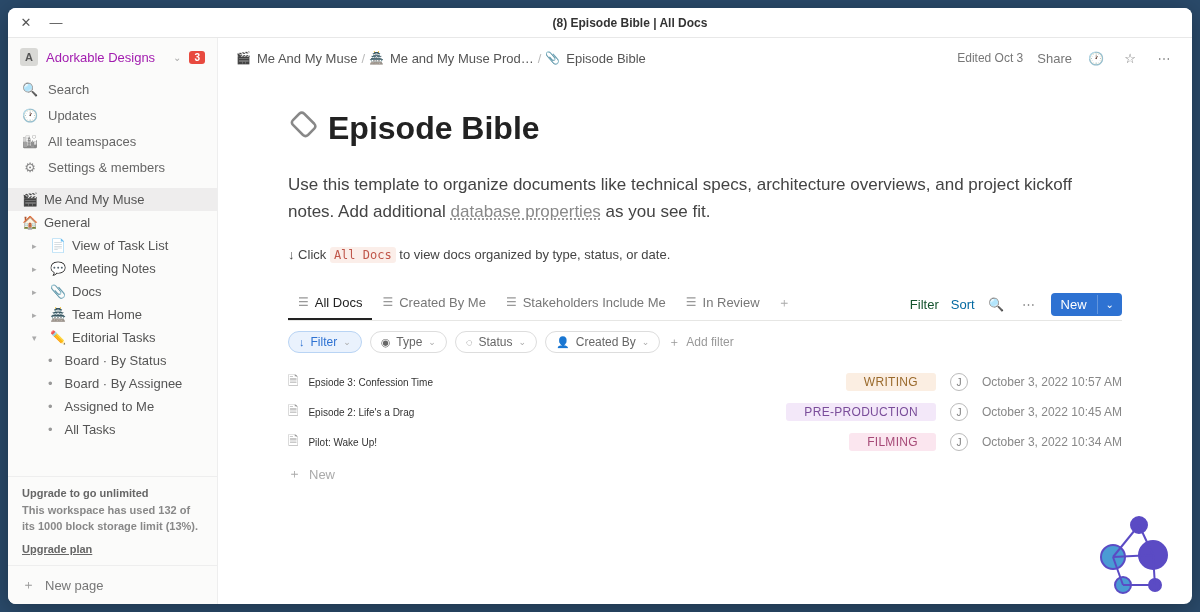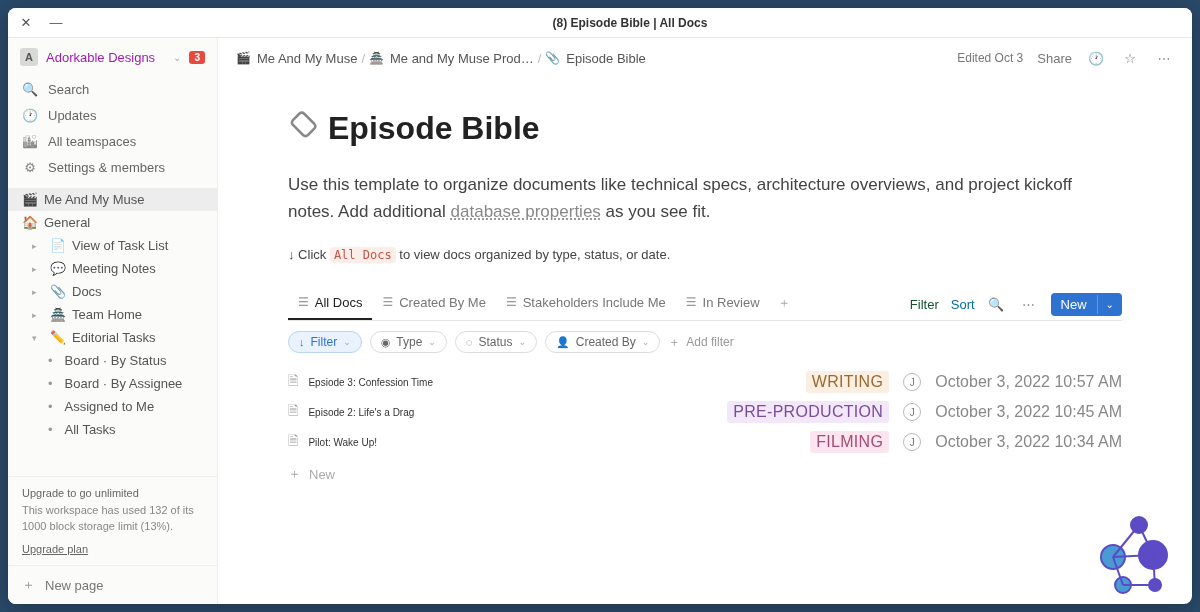--- a/index.html
+++ b/index.html
@@ -15,21 +15,21 @@
     .ws-name { font-weight: 500; color: #a21caf; flex: 1; font-size: 13px;}
     .notif-badge { background: #e84a3f; color: #fff; font-size: 10px; font-weight: 600; padding: 1px 5px; border-radius: 3px; }
     .nav-item { display: flex; align-items: center; gap: 10px; padding: 5px 14px; cursor: pointer; color: #666; }
     .nav-icon { width: 16px; height: 16px; display: flex; align-items: center; justify-content: center; color: #888; font-size: 13px; }
     .section-space { height: 8px; }
     .tree-item { display: flex; align-items: center; gap: 6px; padding: 4px 8px 4px 14px; cursor: pointer; color: #555; }
     .tree-item.active { background: #eeeded; font-weight: 500; }
     .tree-toggle { width: 12px; color: #aaa; font-size: 9px; }
     .tree-emoji { width: 16px; font-size: 13px; }
     .bullet { color: #999; margin-right: 6px; }
-    .sb-footer { border-top: 1px solid #eee; padding: 8px 14px; font-size: 11px; color: #888; line-height: 1.5; }
+    .sb-footer { border-top: 1px solid #eee; padding: 8px 14px; font-size: 11px; color: #888; line-height: 1.5; font-weight: bold; }
     .upgrade-link { color: #666; text-decoration: underline; cursor: pointer; display: inline-block; margin-top: 6px; }
     .new-page { display: flex; align-items: center; gap: 10px; padding: 10px 14px; border-top: 1px solid #eee; color: #777; cursor: pointer; font-size: 13px; }
     .main { flex: 1; display: flex; flex-direction: column; overflow: hidden; }
     .topbar { display: flex; align-items: center; padding: 10px 18px; gap: 8px; font-size: 13px; color: #555; }
     .crumb { display: flex; align-items: center; gap: 6px; cursor: pointer; }
     .crumb-sep { color: #bbb; margin: 0 4px; }
     .topbar-right { margin-left: auto; display: flex; align-items: center; gap: 14px; color: #777; }
     .icon-btn { width: 20px; height: 20px; display: flex; align-items: center; justify-content: center; cursor: pointer; color: #777; }
     .content { padding: 8px 70px 0 70px; flex: 1; overflow: auto; }
     .page-header { display: flex; align-items: center; gap: 10px; margin-top: 24px; }
@@ -52,23 +52,23 @@
     .filters-row { display: flex; align-items: center; gap: 8px; padding: 10px 0; font-size: 12px; color: #666; }
     .chip { display: flex; align-items: center; gap: 6px; padding: 3px 10px; border: 1px solid #ddd; border-radius: 14px; cursor: pointer; }
     .chip.active { background: #eaf2fd; color: #2e72d2; border-color: #b9d4f4; }
     .chip-caret { font-size: 9px; color: #aaa; }
     .add-filter { color: #999; cursor: pointer; display: flex; align-items: center; gap: 6px; }
     .doc-list { margin-top: 4px; }
     .doc-row { display: flex; align-items: center; gap: 10px; padding: 4px 0; }
     .doc-icon { color: #999; font-size: 13px; }
     .doc-title { font-size: 10px; color: #333; cursor: pointer; }
     .doc-row-right { margin-left: auto; display: flex; align-items: center; gap: 14px; }
-    .status-tag { font-size: 16px; font-weight: 500; padding: 2px 6px; border-radius: 3px; letter-spacing: 0.3px; }
+    .status-tag { font-size: 12px; font-weight: 500; padding: 2px 18px; border-radius: 3px; letter-spacing: 0.3px; }
     .avatar-circ { width: 18px; height: 18px; border-radius: 50%; border: 1px solid #bbb; display: flex; align-items: center; justify-content: center; font-size: 10px; color: #777; background: #fff; }
-    .doc-date { font-size: 16px; color: #888; }
+    .doc-date { font-size: 12px; color: #888; }
     .add-row { display: flex; align-items: center; gap: 8px; padding: 8px 0; color: #aaa; font-size: 13px; cursor: pointer; }
     .watermark { position: absolute; right: 18px; bottom: 14px; font-size: 46px; font-weight: 400; color: #222; display: flex; align-items: center; gap: 10px; pointer-events: none; font-family: Georgia, 'Times New Roman', serif; }
     .watermark-logo { width: 82px; height: 82px; position: relative; }
     .wm-node { position:absolute; border-radius:50%; border:2px solid #5b4bc4; }
     .wm-text span { display:block; line-height:0.95; }
   </style>
 </head>
 <body>
 
 <div class="window">

